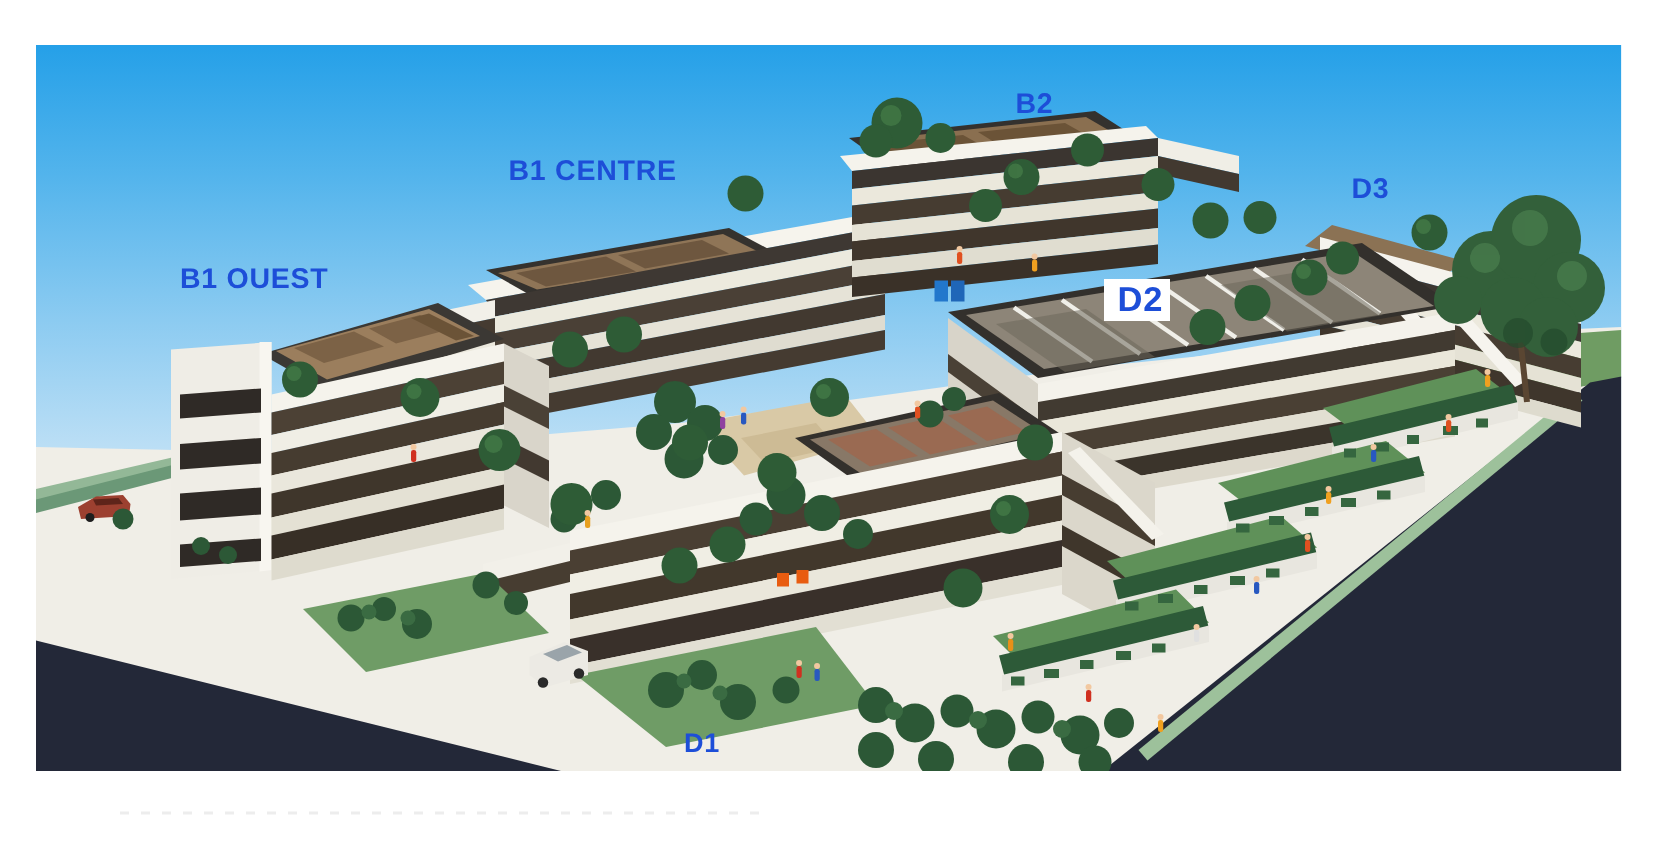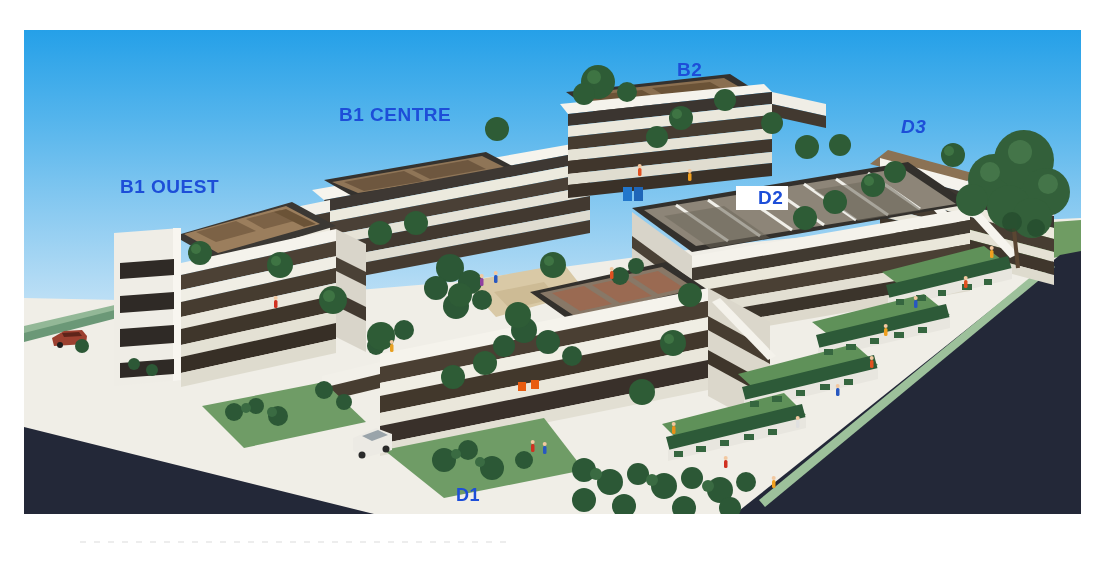--- a/index.html
+++ b/index.html
@@ -5,22 +5,22 @@
   html,body{margin:0;padding:0;background:#ffffff;}
   .canvas{position:relative;width:1109px;height:564px;background:#ffffff;overflow:hidden;
           font-family:"Liberation Sans", sans-serif;}
   .photo{position:absolute;left:24px;top:30px;width:1057px;height:484px;overflow:hidden;}
   .photo svg{display:block;width:1057px;height:484px;}
   .map-label{position:absolute;font-weight:bold;color:#1d4ed8;white-space:nowrap;
              letter-spacing:0.5px;line-height:1;}
   .lbl-b1-ouest{left:120px;top:177px;font-size:19px;}
   .lbl-b1-centre{left:339px;top:105px;font-size:19px;}
   .lbl-b2{left:677px;top:60px;font-size:19px;}
-  .lbl-d3{left:901px;top:117px;font-size:19px;font-style:italic;}
-  .lbl-d2{left:736px;top:186px;font-size:19px;background:#ffffff;padding:2px 5px 3px 22px;}
+  .lbl-d3{left:901px;top:117px;font-size:19px;}
+  .lbl-d2{left:736px;top:186px;font-size:23px;background:#ffffff;padding:2px 5px 3px 9px;}
   .lbl-d1{left:456px;top:486px;font-size:18px;}
   .scan-artifact{position:absolute;left:80px;top:541px;width:430px;height:2px;
     background:repeating-linear-gradient(90deg,#ededed 0 6px,transparent 6px 14px);}
 </style>
 </head>
 <body>
 
 <div class="canvas">
 
   <div class="photo">

